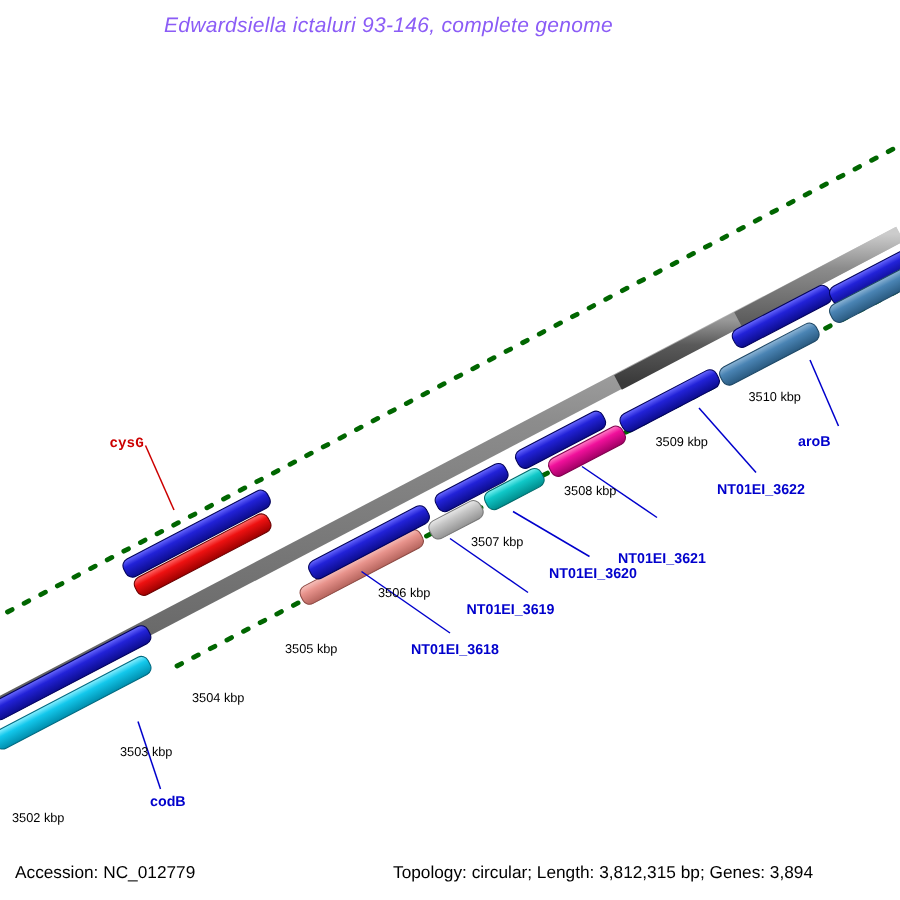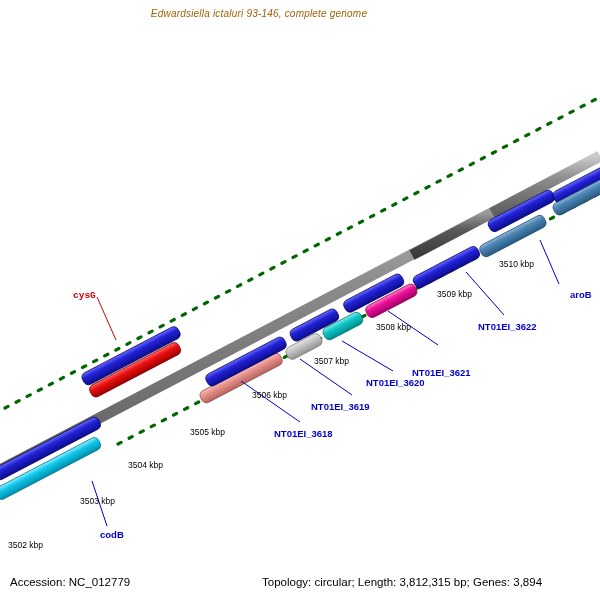--- a/index.html
+++ b/index.html
@@ -8,22 +8,22 @@
     background:#ffffff;
     font-family:"Liberation Sans", sans-serif;
     position:relative;
     overflow:hidden;
   }
   #genome-title{
     position:absolute;
     left:0;top:8px;width:518px;
     text-align:center;
     font-style:italic;
-    font-size:10px;
-    color:#a16207;
+    font-size:14px;
+    color:#8b5cf6;
     letter-spacing:0.2px;
   }
   #genome-canvas{
     position:absolute;left:0;top:0;
   }
   .footer-text{
     position:absolute;
     font-size:11.5px;
     color:#000;
     bottom:12px;
@@ -197,21 +197,21 @@
 <div class="footer-text" id="topology-label">Topology: circular; Length: 3,812,315 bp; Genes: 3,894</div>
 
 <div id="gene-label-layer">
     <div class="gene-label" style="left: 100px; top: 529px;">codB</div>
     <div class="gene-label red" style="left: 73px; top: 290px;">cysG</div>
     <div class="gene-label" style="left: 274px; top: 428px;">NT01EI_3618</div>
     <div class="gene-label" style="left: 311px; top: 401px;">NT01EI_3619</div>
     <div class="gene-label" style="left: 366px; top: 377px;">NT01EI_3620</div>
     <div class="gene-label" style="left: 412px; top: 367px;">NT01EI_3621</div>
     <div class="gene-label" style="left: 478px; top: 321px;">NT01EI_3622</div>
-    <div class="gene-label" style="left: 570px; top: 289px;">aroB</div>
+    <div class="gene-label" style="left: 532px; top: 289px;">aroB</div>
   </div>
 <div id="coord-label-layer">
     <div class="coord-label" style="left: 8px; top: 540px;">3502 kbp</div>
     <div class="coord-label" style="left: 66px; top: 496px; margin-left: 14px;">3503 kbp</div>
     <div class="coord-label" style="left: 128px; top: 460px;">3504 kbp</div>
     <div class="coord-label" style="left: 190px; top: 427px;">3505 kbp</div>
     <div class="coord-label" style="left: 252px; top: 390px;">3506 kbp</div>
     <div class="coord-label" style="left: 314px; top: 356px;">3507 kbp</div>
     <div class="coord-label" style="left: 376px; top: 322px; text-align: center;">3508 kbp</div>
     <div class="coord-label" style="left: 437px; top: 289px;">3509 kbp</div>

